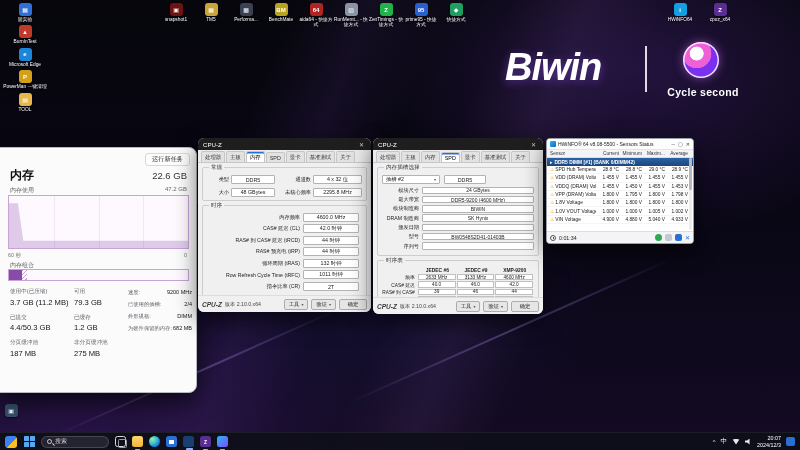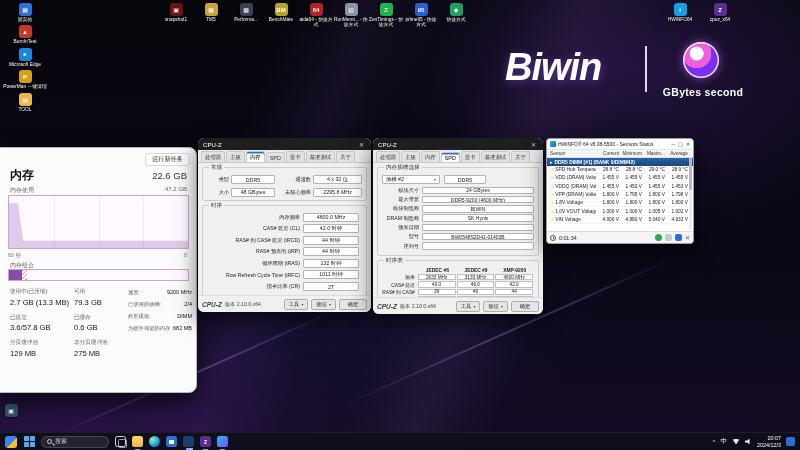--- a/index.html
+++ b/index.html
@@ -177,21 +177,21 @@
 <div id="desktop">
 
   <div class="streak" style="left:40px;top:370px;width:320px"></div>
   <div class="streak" style="left:330px;top:330px;width:360px"></div>
   <div class="streak" style="left:90px;top:200px;width:220px;opacity:.5"></div>
 
   <div class="brand">
     <span class="brand-name">Biwin</span>
     <span class="brand-divider"></span>
     <span class="brand-emblem"></span>
-    <span class="brand-tagline">GBytes second</span>
+    <span class="brand-tagline">Cycle second</span>
   </div>
 
   <div class="icon-col" style="left:2px;top:3px">
 
       <div class="dicon">
         <div class="dicon-img" style="background: rgb(47, 111, 216);">▦</div>
         <div class="dicon-label">固实验</div>
       </div>
 
       <div class="dicon">
@@ -296,41 +296,41 @@
     <div class="tm-timeline-r">0</div>
     <div class="tm-comp-label">内存组合</div>
     <div class="tm-comp-bar">
       <div class="tm-comp-f1"></div>
       <div class="tm-comp-f2"></div>
     </div>
     <div class="tm-stats-left">
 
         <div class="tm-stat">
           <div class="tm-sl">使用中(已压缩)</div>
-          <div class="tm-sv">2.7 GB (13.3 MB)</div>
+          <div class="tm-sv">3.7 GB (11.2 MB)</div>
         </div>
 
         <div class="tm-stat">
           <div class="tm-sl">可用</div>
           <div class="tm-sv">79.3 GB</div>
         </div>
 
         <div class="tm-stat">
           <div class="tm-sl">已提交</div>
-          <div class="tm-sv">3.6/57.8 GB</div>
+          <div class="tm-sv">4.4/50.3 GB</div>
         </div>
 
         <div class="tm-stat">
           <div class="tm-sl">已缓存</div>
-          <div class="tm-sv">0.6 GB</div>
+          <div class="tm-sv">1.2 GB</div>
         </div>
 
         <div class="tm-stat">
           <div class="tm-sl">分页缓冲池</div>
-          <div class="tm-sv">129 MB</div>
+          <div class="tm-sv">187 MB</div>
         </div>
 
         <div class="tm-stat">
           <div class="tm-sl">非分页缓冲池</div>
           <div class="tm-sv">275 MB</div>
         </div>
       </div>
     <div class="tm-stats-right">
 
         <div class="tm-srow">

